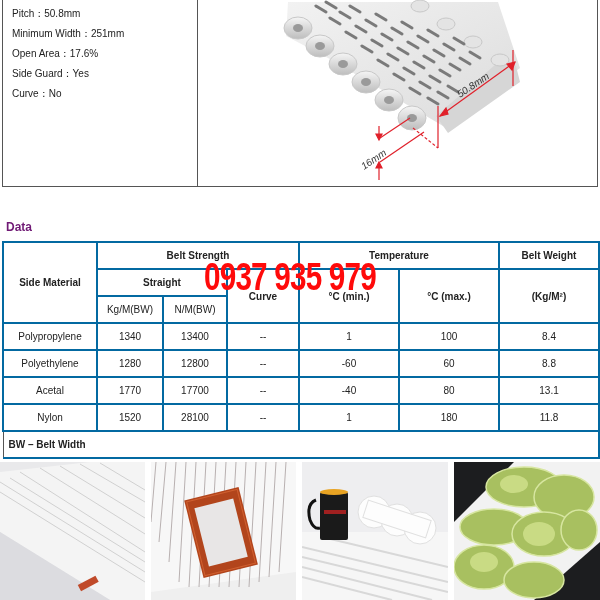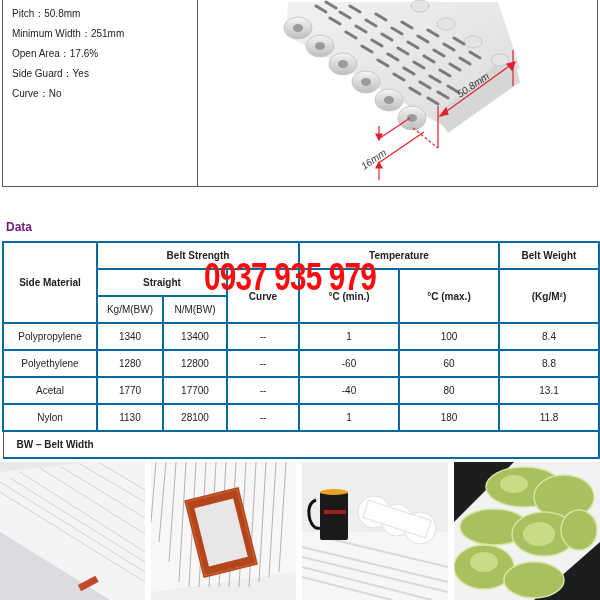--- a/index.html
+++ b/index.html
@@ -29,21 +29,21 @@
     position: absolute; left: 2px; top: 241px; width: 596px;
     border-collapse: collapse; table-layout: fixed;
     font-size: 10px;
   }
   .spec-table td, .spec-table th {
     border: 2px solid #0369a1; text-align: center; vertical-align: middle;
     height: 27px; padding: 0; font-weight: normal; color: #222; margin-left: 40px;
   }
   .spec-table th { font-weight: bold; }
   .spec-table td.mat { font-weight: normal; }
-  .spec-table td.note { text-align: left; font-weight: bold; padding-left: 13px; height: 27px; border-left: 1px solid #555; }
+  .spec-table td.note { text-align: left; font-weight: bold; padding-left: 5px; height: 27px; border-left: 1px solid #555; }
 
   
   .watermark {
     position: absolute; left: 204px; top: 258px;
     font-family: "Liberation Sans", sans-serif; font-weight: bold;
     font-size: 38px; color: #ff0a0a; letter-spacing: -1px;
     transform: scaleX(0.78); transform-origin: left top; white-space: nowrap;
     line-height: 1;
   }
 
@@ -216,21 +216,21 @@
     <td class="mat">Acetal</td>
     <td>1770</td>
     <td>17700</td>
     <td>--</td>
     <td>-40</td>
     <td>80</td>
     <td>13.1</td>
   </tr>
   <tr>
     <td class="mat">Nylon</td>
-    <td>1130</td>
+    <td>1520</td>
     <td>28100</td>
     <td>--</td>
     <td>1</td>
     <td>180</td>
     <td>11.8</td>
   </tr>
   <tr>
     <td colspan="7" class="note">BW – Belt Width</td>
   </tr>
 </tbody>

